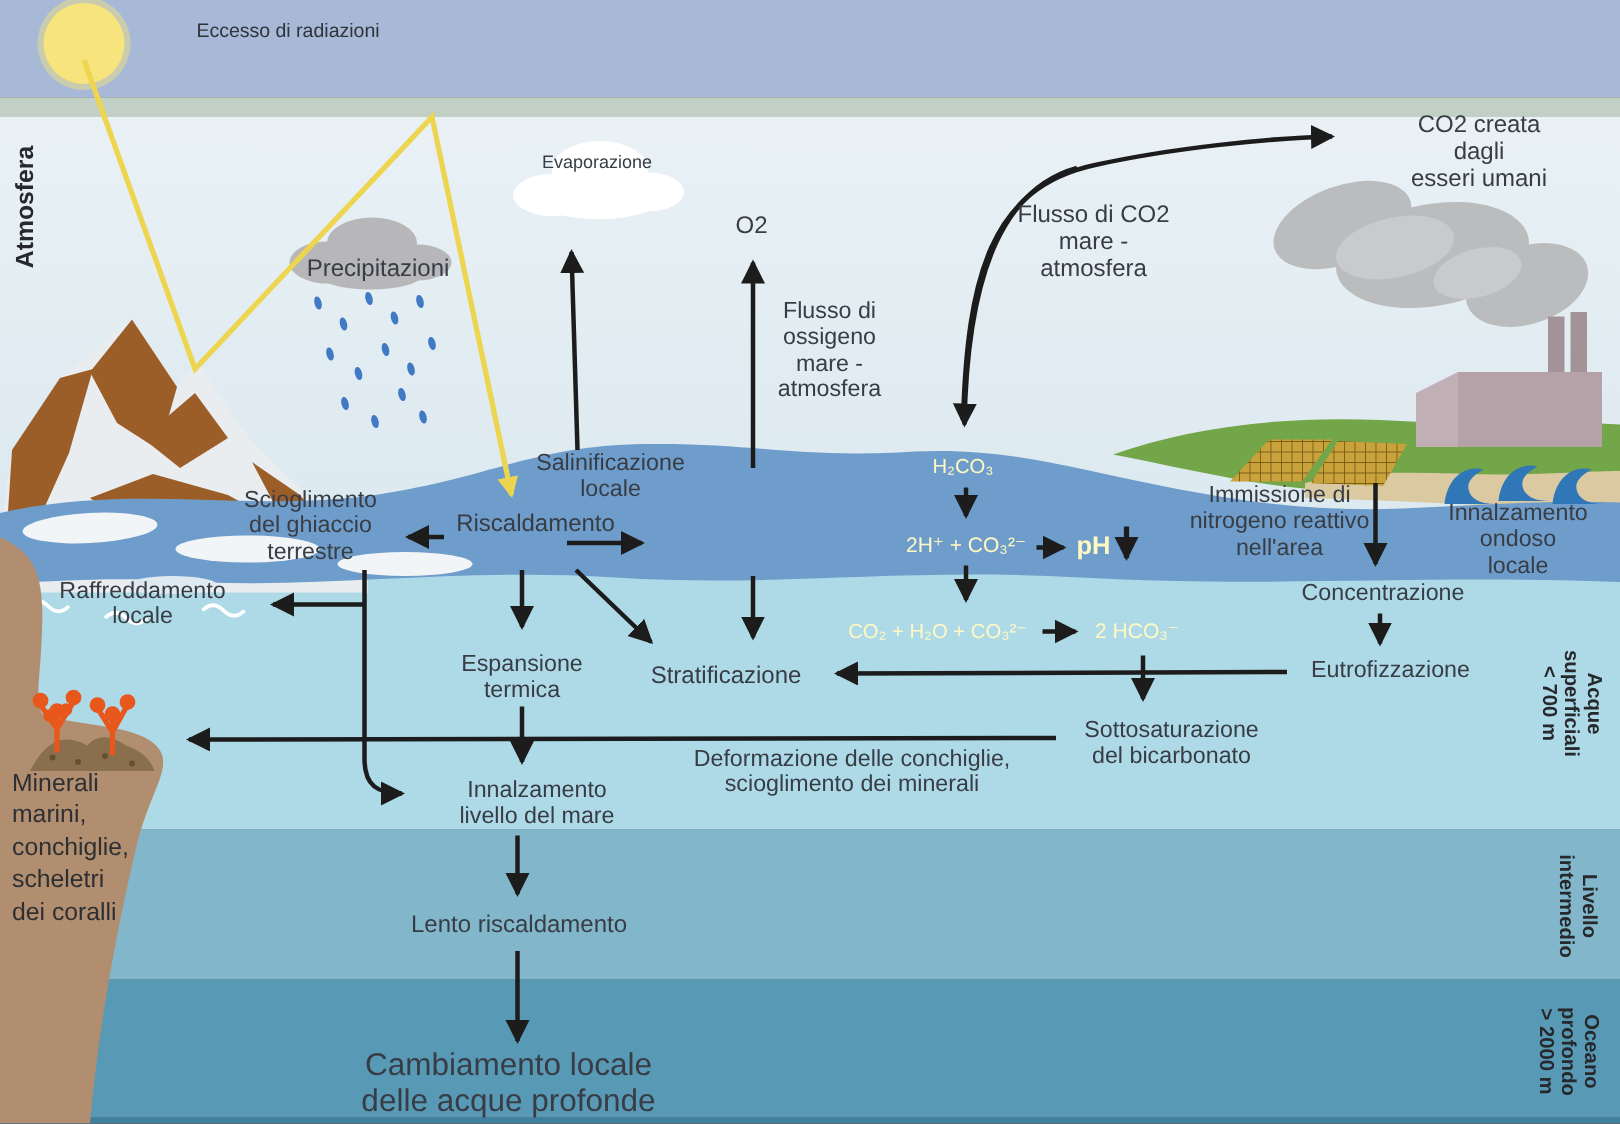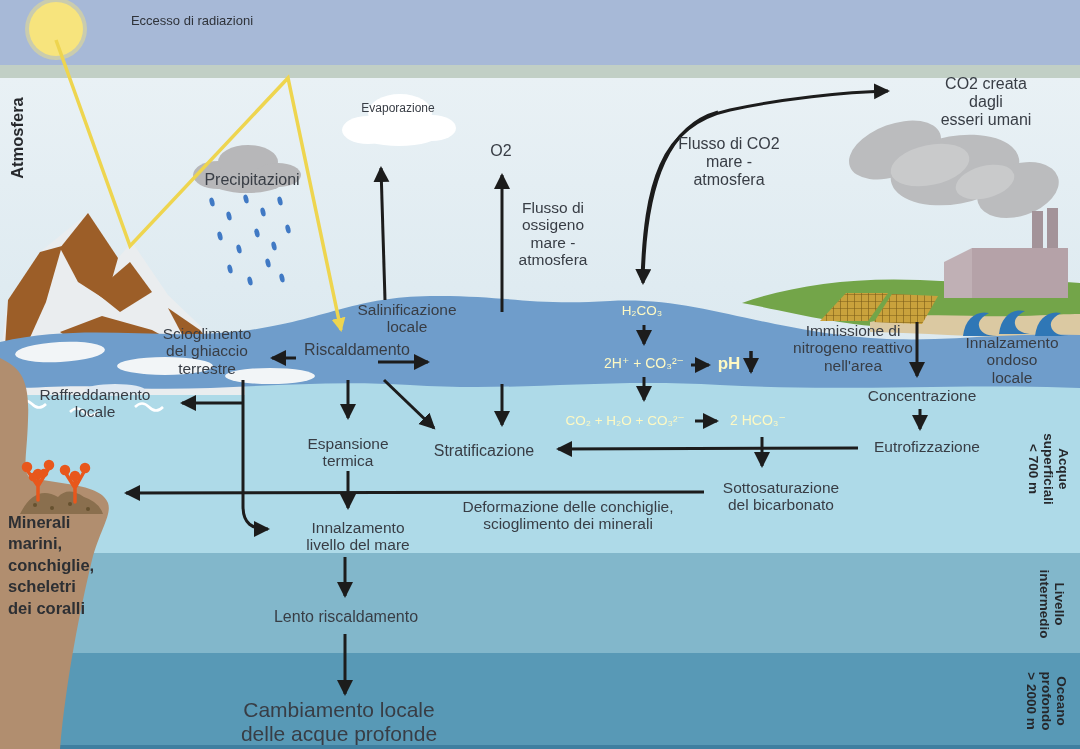--- a/index.html
+++ b/index.html
@@ -4,21 +4,21 @@
 <style>
   html,body{margin:0;padding:0;background:#666;}
   #stage{position:relative;width:1080px;height:749px;overflow:hidden;
          font-family:"Liberation Sans","DejaVu Sans",sans-serif;}
   #stage .bg{position:absolute;left:0;width:100%;}
   svg{position:absolute;left:0;top:0;}
   .lbl{position:absolute;transform:translate(-50%,-50%);text-align:center;
        white-space:pre-line;line-height:1.12;color:#383d45;}
   .lbl.rotR{transform:translate(-50%,-50%) rotate(90deg);font-weight:bold;}
   .lbl.rotL{transform:translate(-50%,-50%) rotate(-90deg);font-weight:bold;}
-  .lbl.bold{font-weight:bold;}
+  .lbl.bold{font-weight:normal;}
   .lbl.left{transform:translate(0,0);text-align:left;line-height:1.3;}
   .chem{color:#fef9c3;}
 </style>
 </head>
 <body>
 
 <div id="stage">
 
   <div class="bg" style="top:0;height:65px;background:#a7b9d7;"></div>
   <div class="bg" style="top:65px;height:13px;background:#c1cfc5;"></div>

